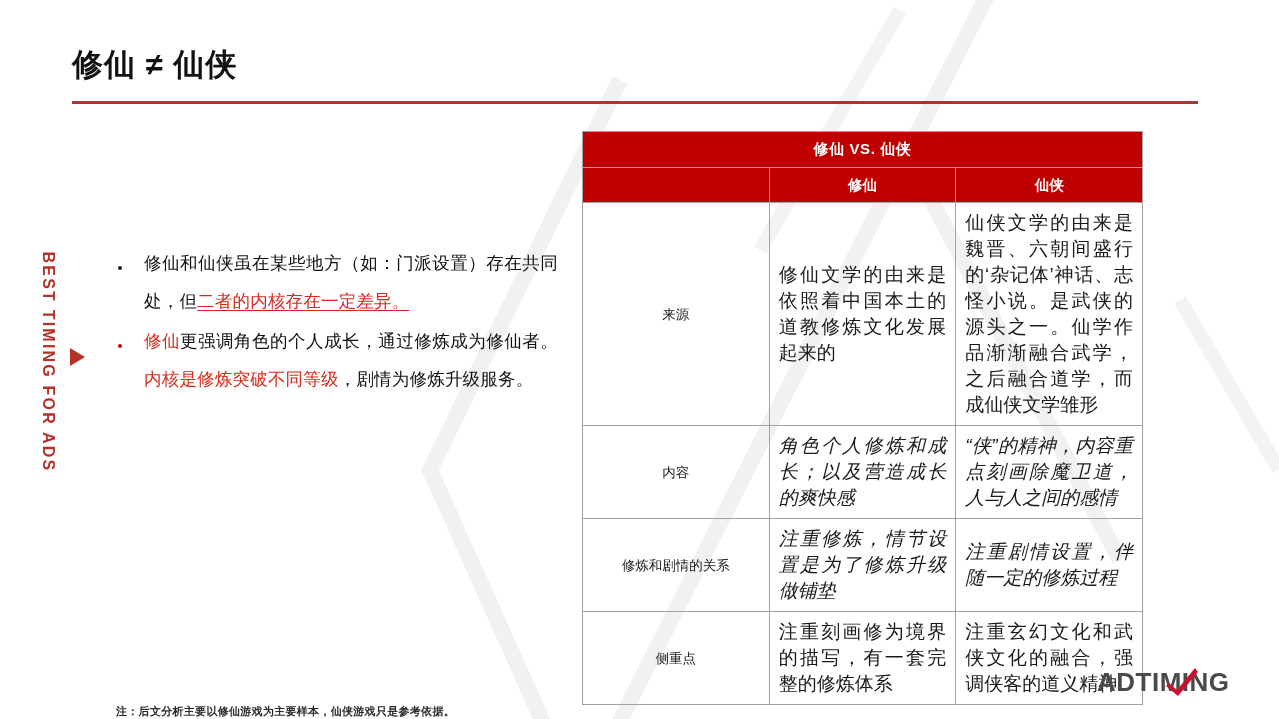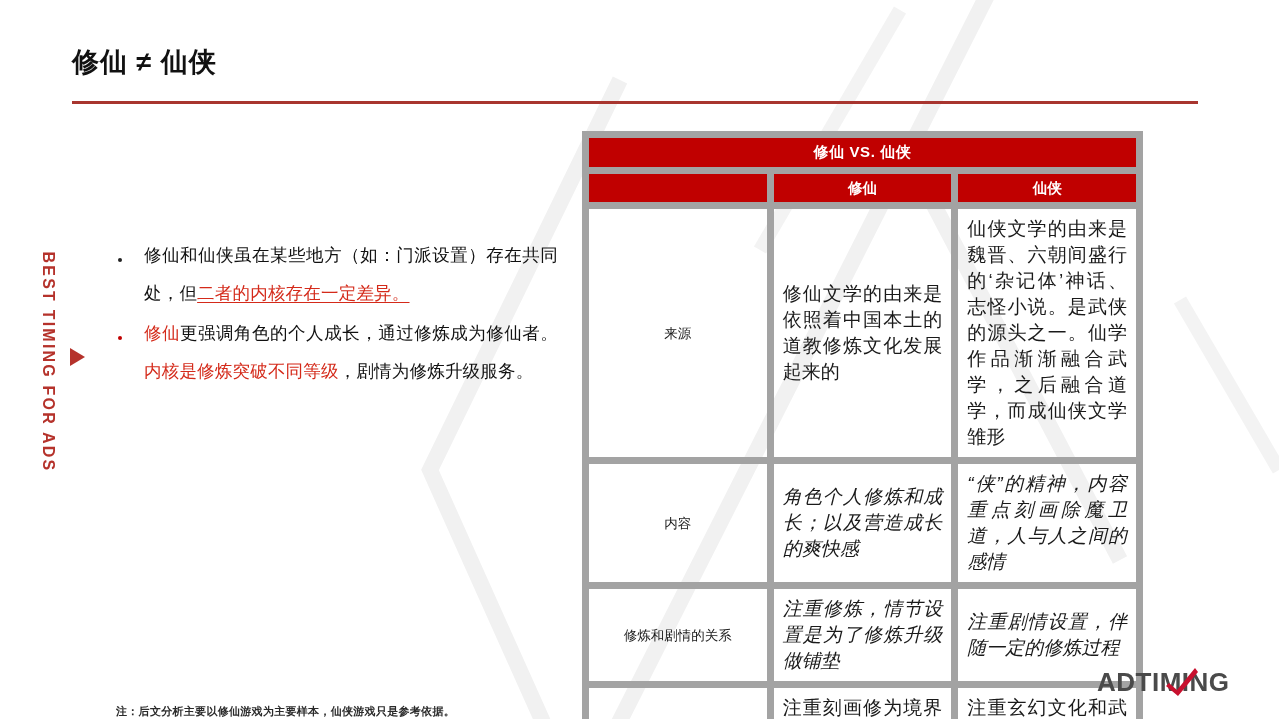--- a/index.html
+++ b/index.html
@@ -25,21 +25,21 @@
   }
 
   
   #title-block {
     position: absolute;
     left: 72px;
     top: 46px;
     z-index: 3;
   }
   #slide-title {
-    font-size: 27px;
+    font-size: 31px;
     font-weight: 700;
     color: #111111;
     letter-spacing: 1px;
     line-height: 1.2;
     white-space: nowrap;
   }
   #title-rule {
     position: absolute;
     left: 72px;
     top: 101px;
@@ -80,21 +80,21 @@
     border-left: 15px solid #B5322B;
     border-top: 9px solid transparent;
     border-bottom: 9px solid transparent;
     z-index: 3;
   }
 
   
   #bullets {
     position: absolute;
     left: 118px;
-    top: 236px;
+    top: 244px;
     width: 440px;
     z-index: 3;
   }
   .bullet-row {
     display: flex;
     align-items: flex-start;
     margin-bottom: 2px;
   }
   .bullet-dot {
     flex: 0 0 auto;
@@ -158,21 +158,21 @@
     position: absolute;
     left: 582px;
     top: 131px;
     width: 561px;
     border-collapse: collapse;
     table-layout: fixed;
     z-index: 3;
     background: transparent;
   }
   #cmp-table td, #cmp-table th {
-    border: 7px solid #a3a3a3;
+    border: 1px solid #a3a3a3;
     vertical-align: middle;
     box-sizing: border-box;
   }
   .thead-main {
     background: #C00000;
     color: #ffffff;
     font-size: 15px;
     font-weight: 700;
     text-align: center;
     height: 36px;

